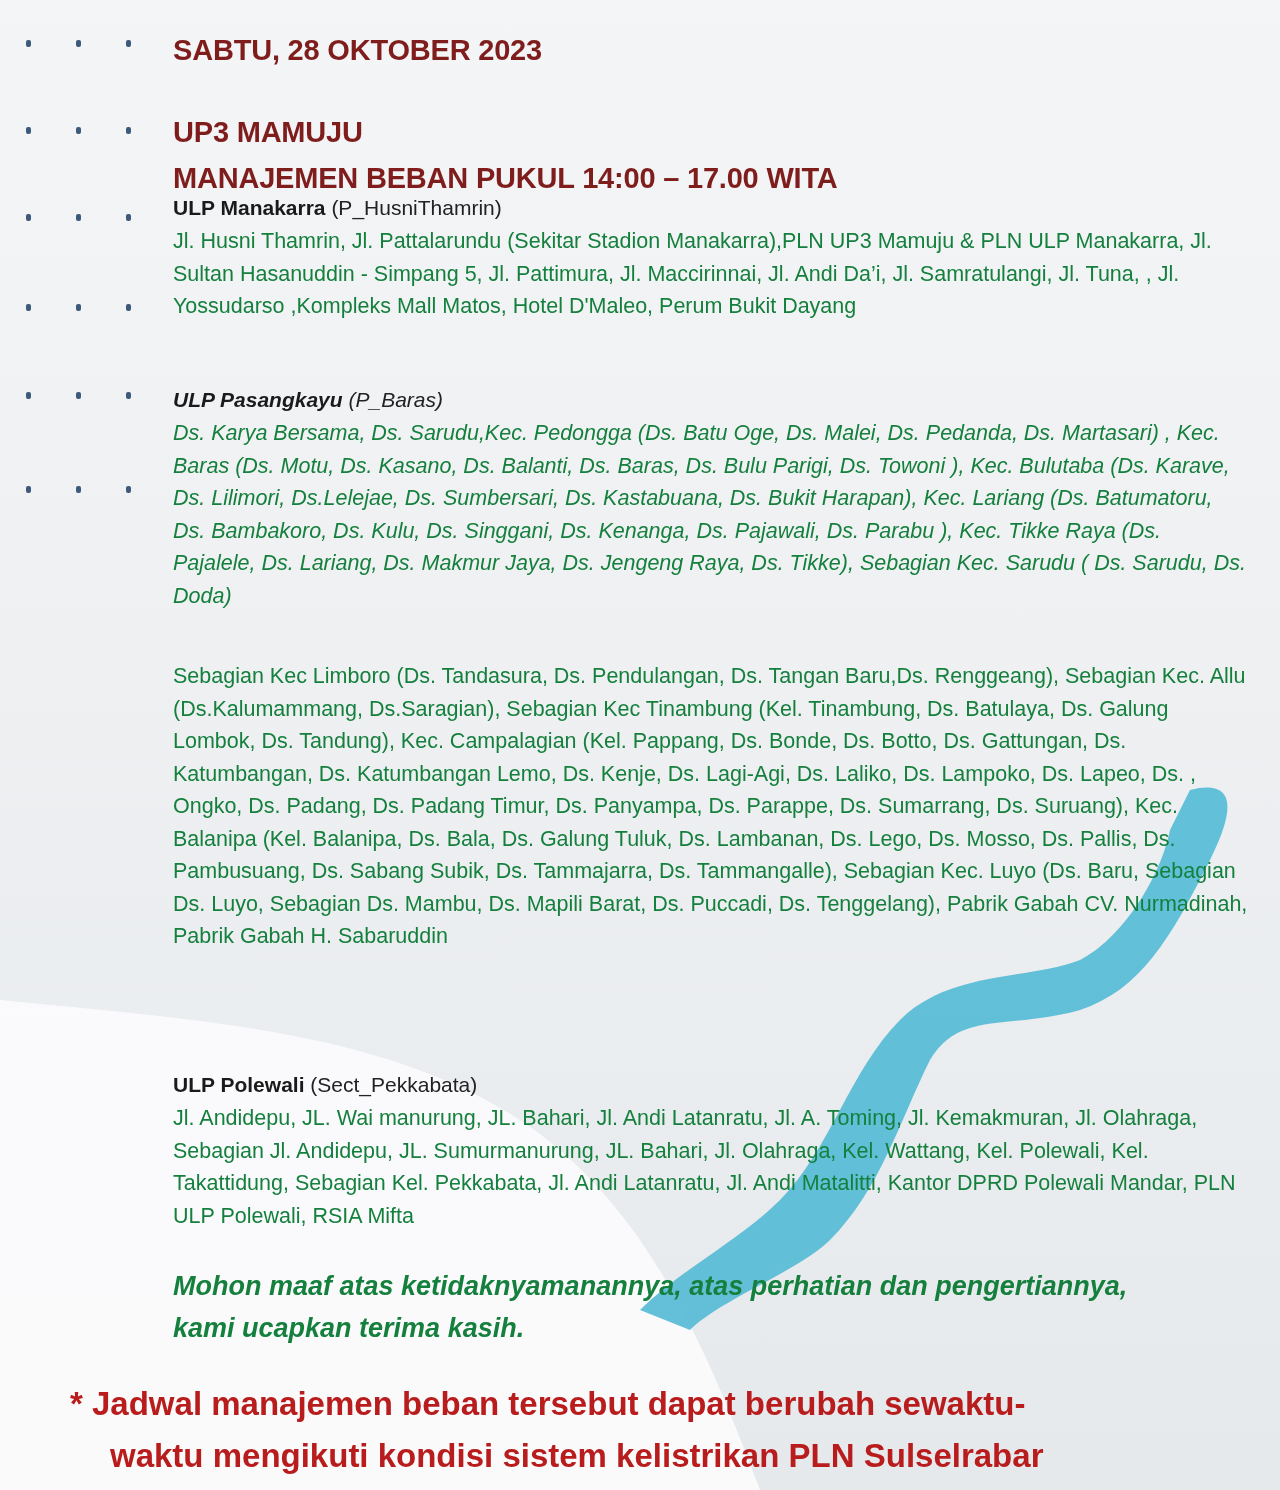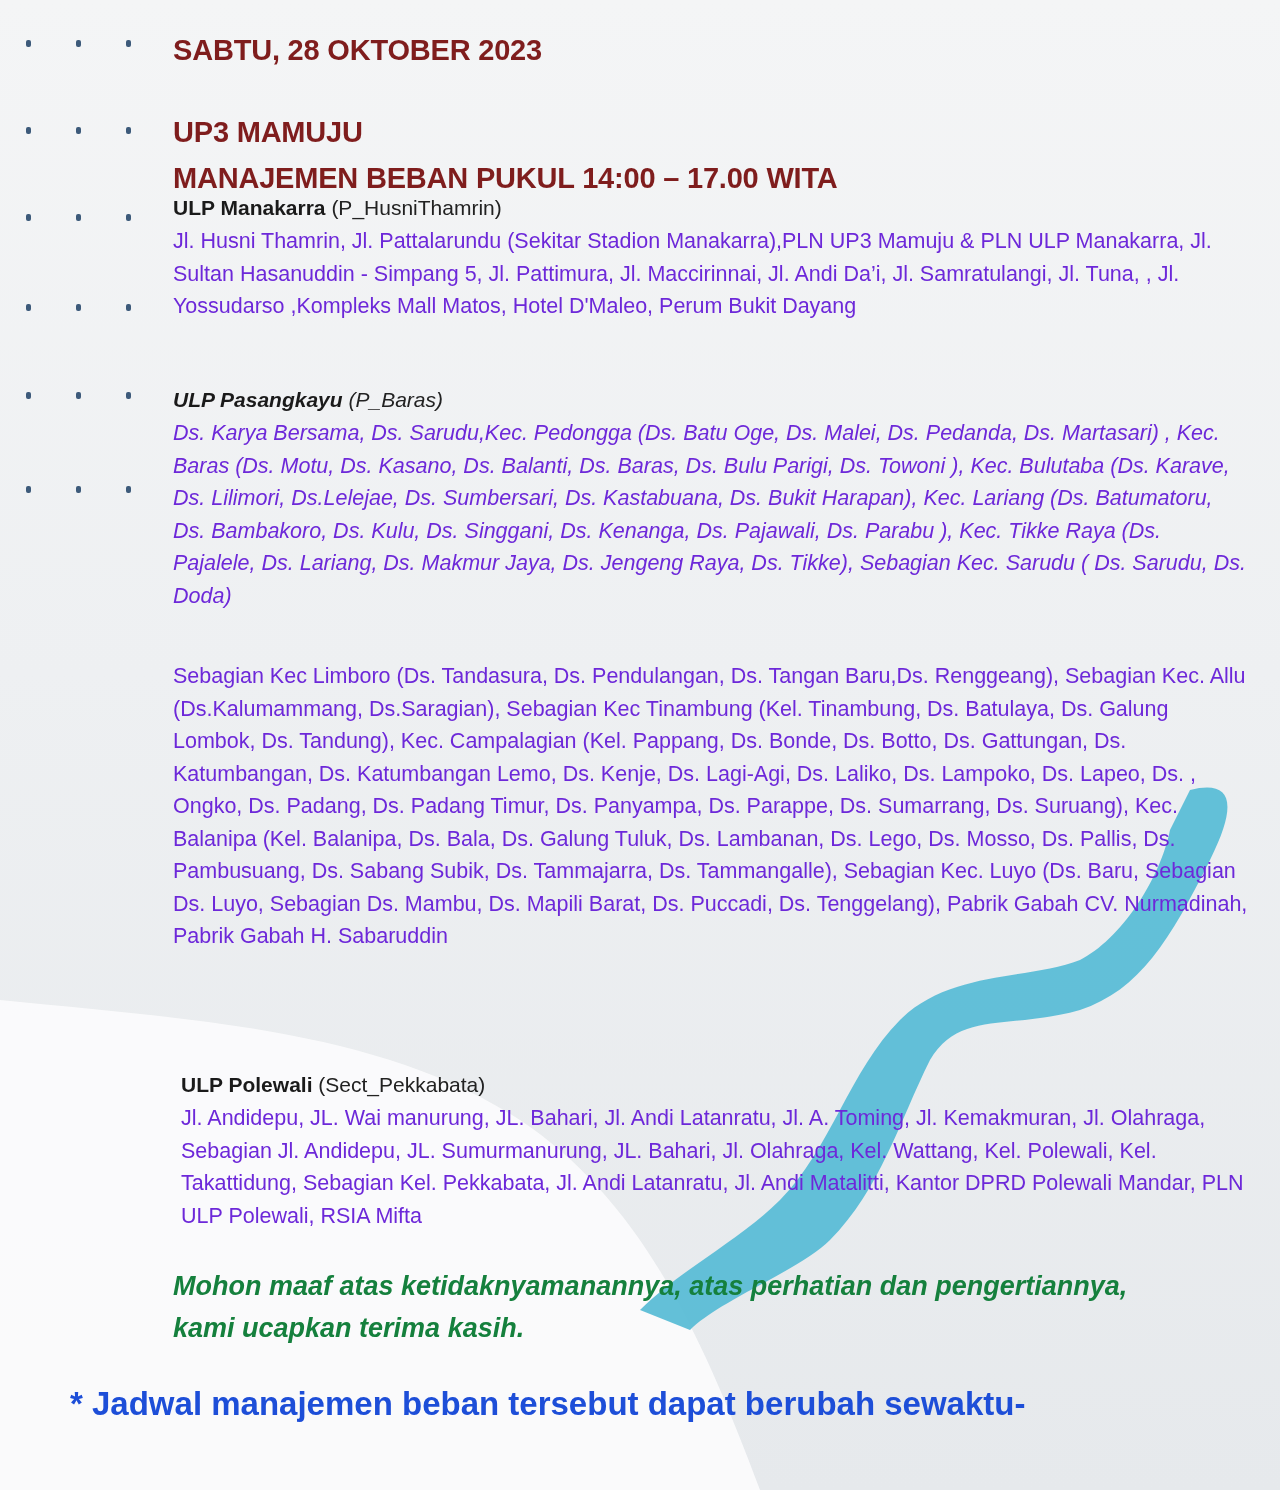--- a/index.html
+++ b/index.html
@@ -18,28 +18,28 @@
 
   .heading { position: absolute; left: 173px; font-weight: bold; font-size: 29px; color: #7f1d1d; letter-spacing: -0.2px; }
   .h-date { top: 34px; }
   .h-unit { top: 92px; margin-top: 24px; }
   .h-time { top: 162px; }
 
   .section { position: absolute; left: 173px; width: 1075px; }
   .section-title { font-size: 21px; color: #1a1a1a; line-height: 30px; }
   .section-title b { font-weight: bold; }
   .section-title .feeder { font-weight: normal; color: #222; }
-  .section-body { font-size: 21.5px; line-height: 32.5px; color: #6d28d9; margin-top: 2px; }
+  .section-body { font-size: 21.5px; line-height: 32.5px; color: #15803d; margin-top: 2px; }
   .s1 { top: 193px; }
   .s2 { top: 385px; font-style: italic; }
   .s3 { top: 658px; }
-  .s4 { top: 1070px; margin-left: 8px; }
+  .s4 { top: 1070px; }
 
   .apology { position: absolute; left: 173px; top: 1265px; width: 1000px; font-style: italic; font-weight: bold; font-size: 27px; line-height: 42px; color: #15803d; }
-  .note { position: absolute; left: 70px; top: 1378px; width: 1180px; font-weight: bold; font-size: 33px; line-height: 52px; color: #1d4ed8; }
+  .note { position: absolute; left: 70px; top: 1378px; width: 1180px; font-weight: bold; font-size: 33px; line-height: 52px; color: #b91c1c; }
   .note .line2 { display: block; padding-left: 40px; }
 </style>
 </head>
 <body>
 
 <svg class="bg-layer" width="1280" height="1490" viewBox="0 0 1280 1490">
 
   <path d="M0 1000 C 200 1020, 380 1030, 520 1120 C 640 1200, 700 1330, 760 1490 L 0 1490 Z" fill="#fbfbfc" opacity="0.95"></path>
 
   <path d="M1190 790 C 1230 780, 1240 800, 1210 860 C 1170 940, 1140 990, 1080 1010 C 1010 1030, 960 1010, 930 1060 C 900 1120, 880 1190, 830 1240 C 800 1270, 720 1300, 690 1330 L 640 1310 C 680 1270, 740 1240, 780 1200 C 830 1150, 850 1070, 900 1020 C 950 970, 1030 980, 1080 960 C 1120 940, 1160 880, 1170 830 Z" fill="#5bbdd6" opacity="0.95"></path>
@@ -108,14 +108,15 @@
       <b>ULP Polewali</b>
       <span class="feeder">(Sect_Pekkabata)</span>
     </div>
     <div class="section-body">Jl. Andidepu, JL. Wai manurung, JL. Bahari, Jl. Andi Latanratu, Jl. A. Toming, Jl. Kemakmuran,  Jl. Olahraga, Sebagian Jl. Andidepu, JL. Sumurmanurung, JL. Bahari, Jl. Olahraga, Kel. Wattang, Kel. Polewali, Kel. Takattidung, Sebagian Kel. Pekkabata, Jl. Andi Latanratu, Jl. Andi Matalitti, Kantor DPRD Polewali Mandar, PLN ULP Polewali, RSIA Mifta</div>
   </div>
 
   <div class="apology">Mohon maaf atas ketidaknyamanannya, atas perhatian dan pengertiannya, kami ucapkan terima kasih.</div>
 
   <div class="note">
     <span>* Jadwal manajemen beban tersebut dapat berubah sewaktu-</span>
+    <span class="line2">waktu mengikuti kondisi sistem kelistrikan PLN Sulselrabar</span>
   </div>
 </div>
 
 </body></html>

